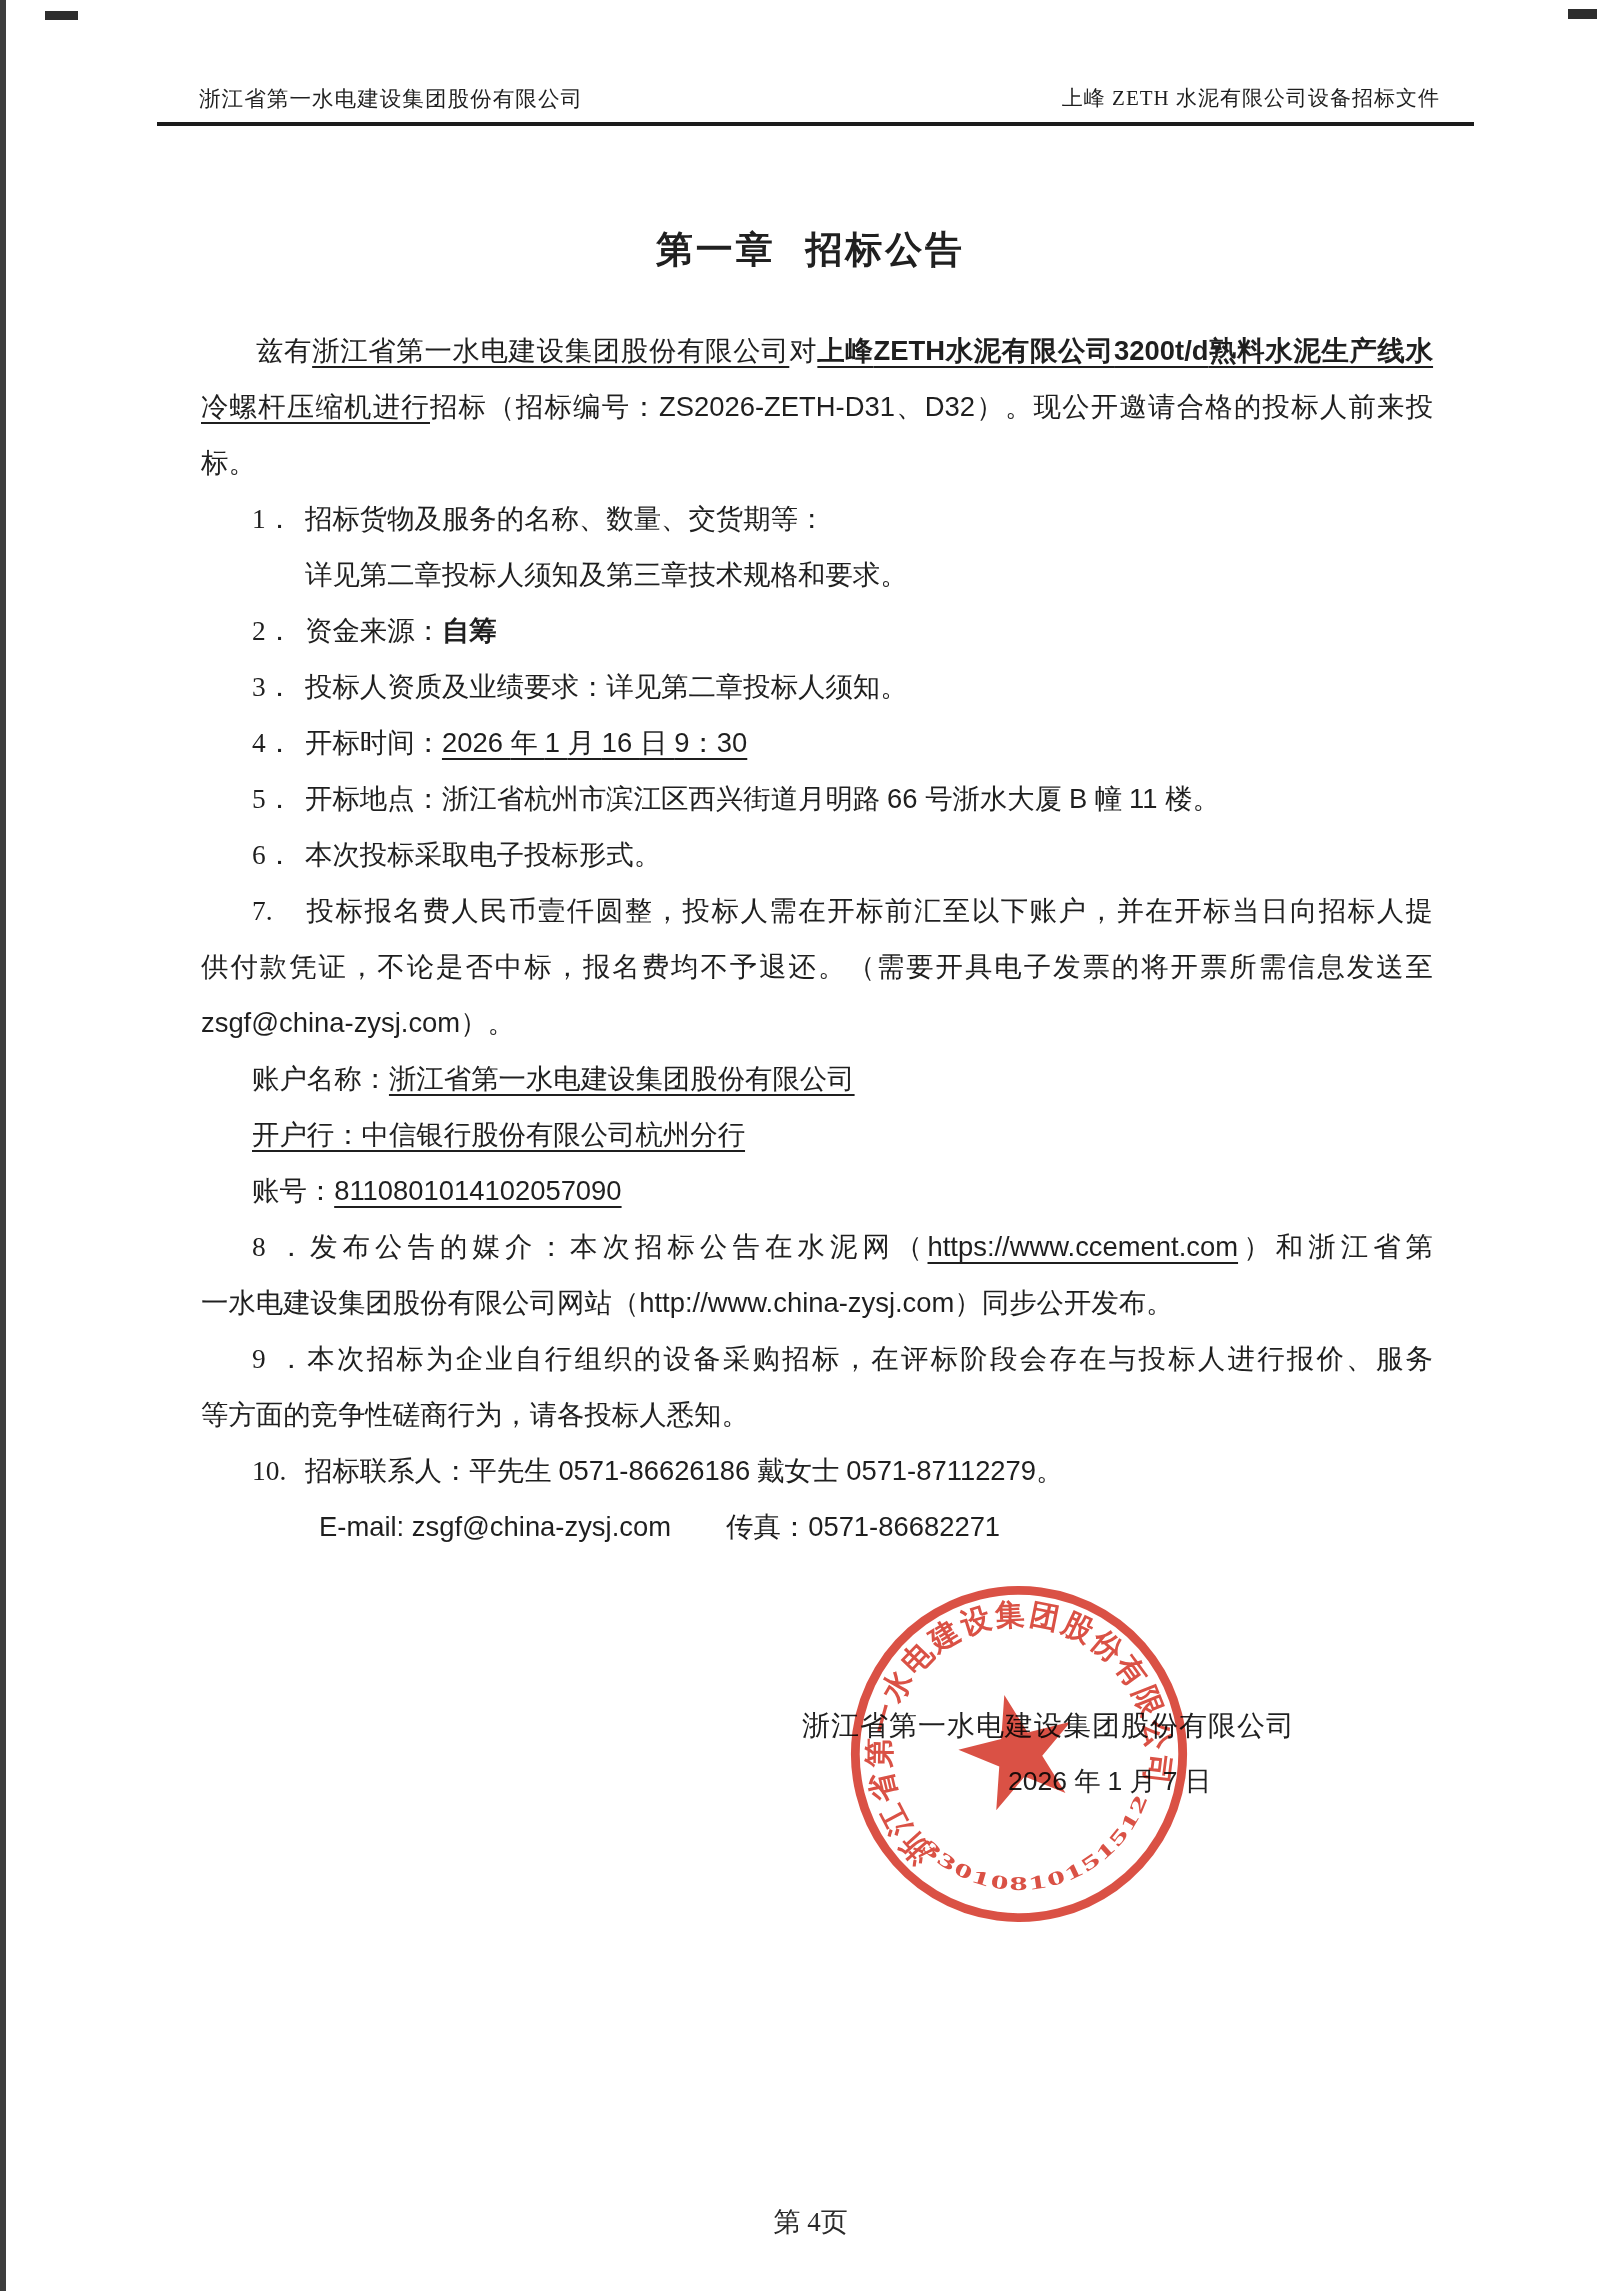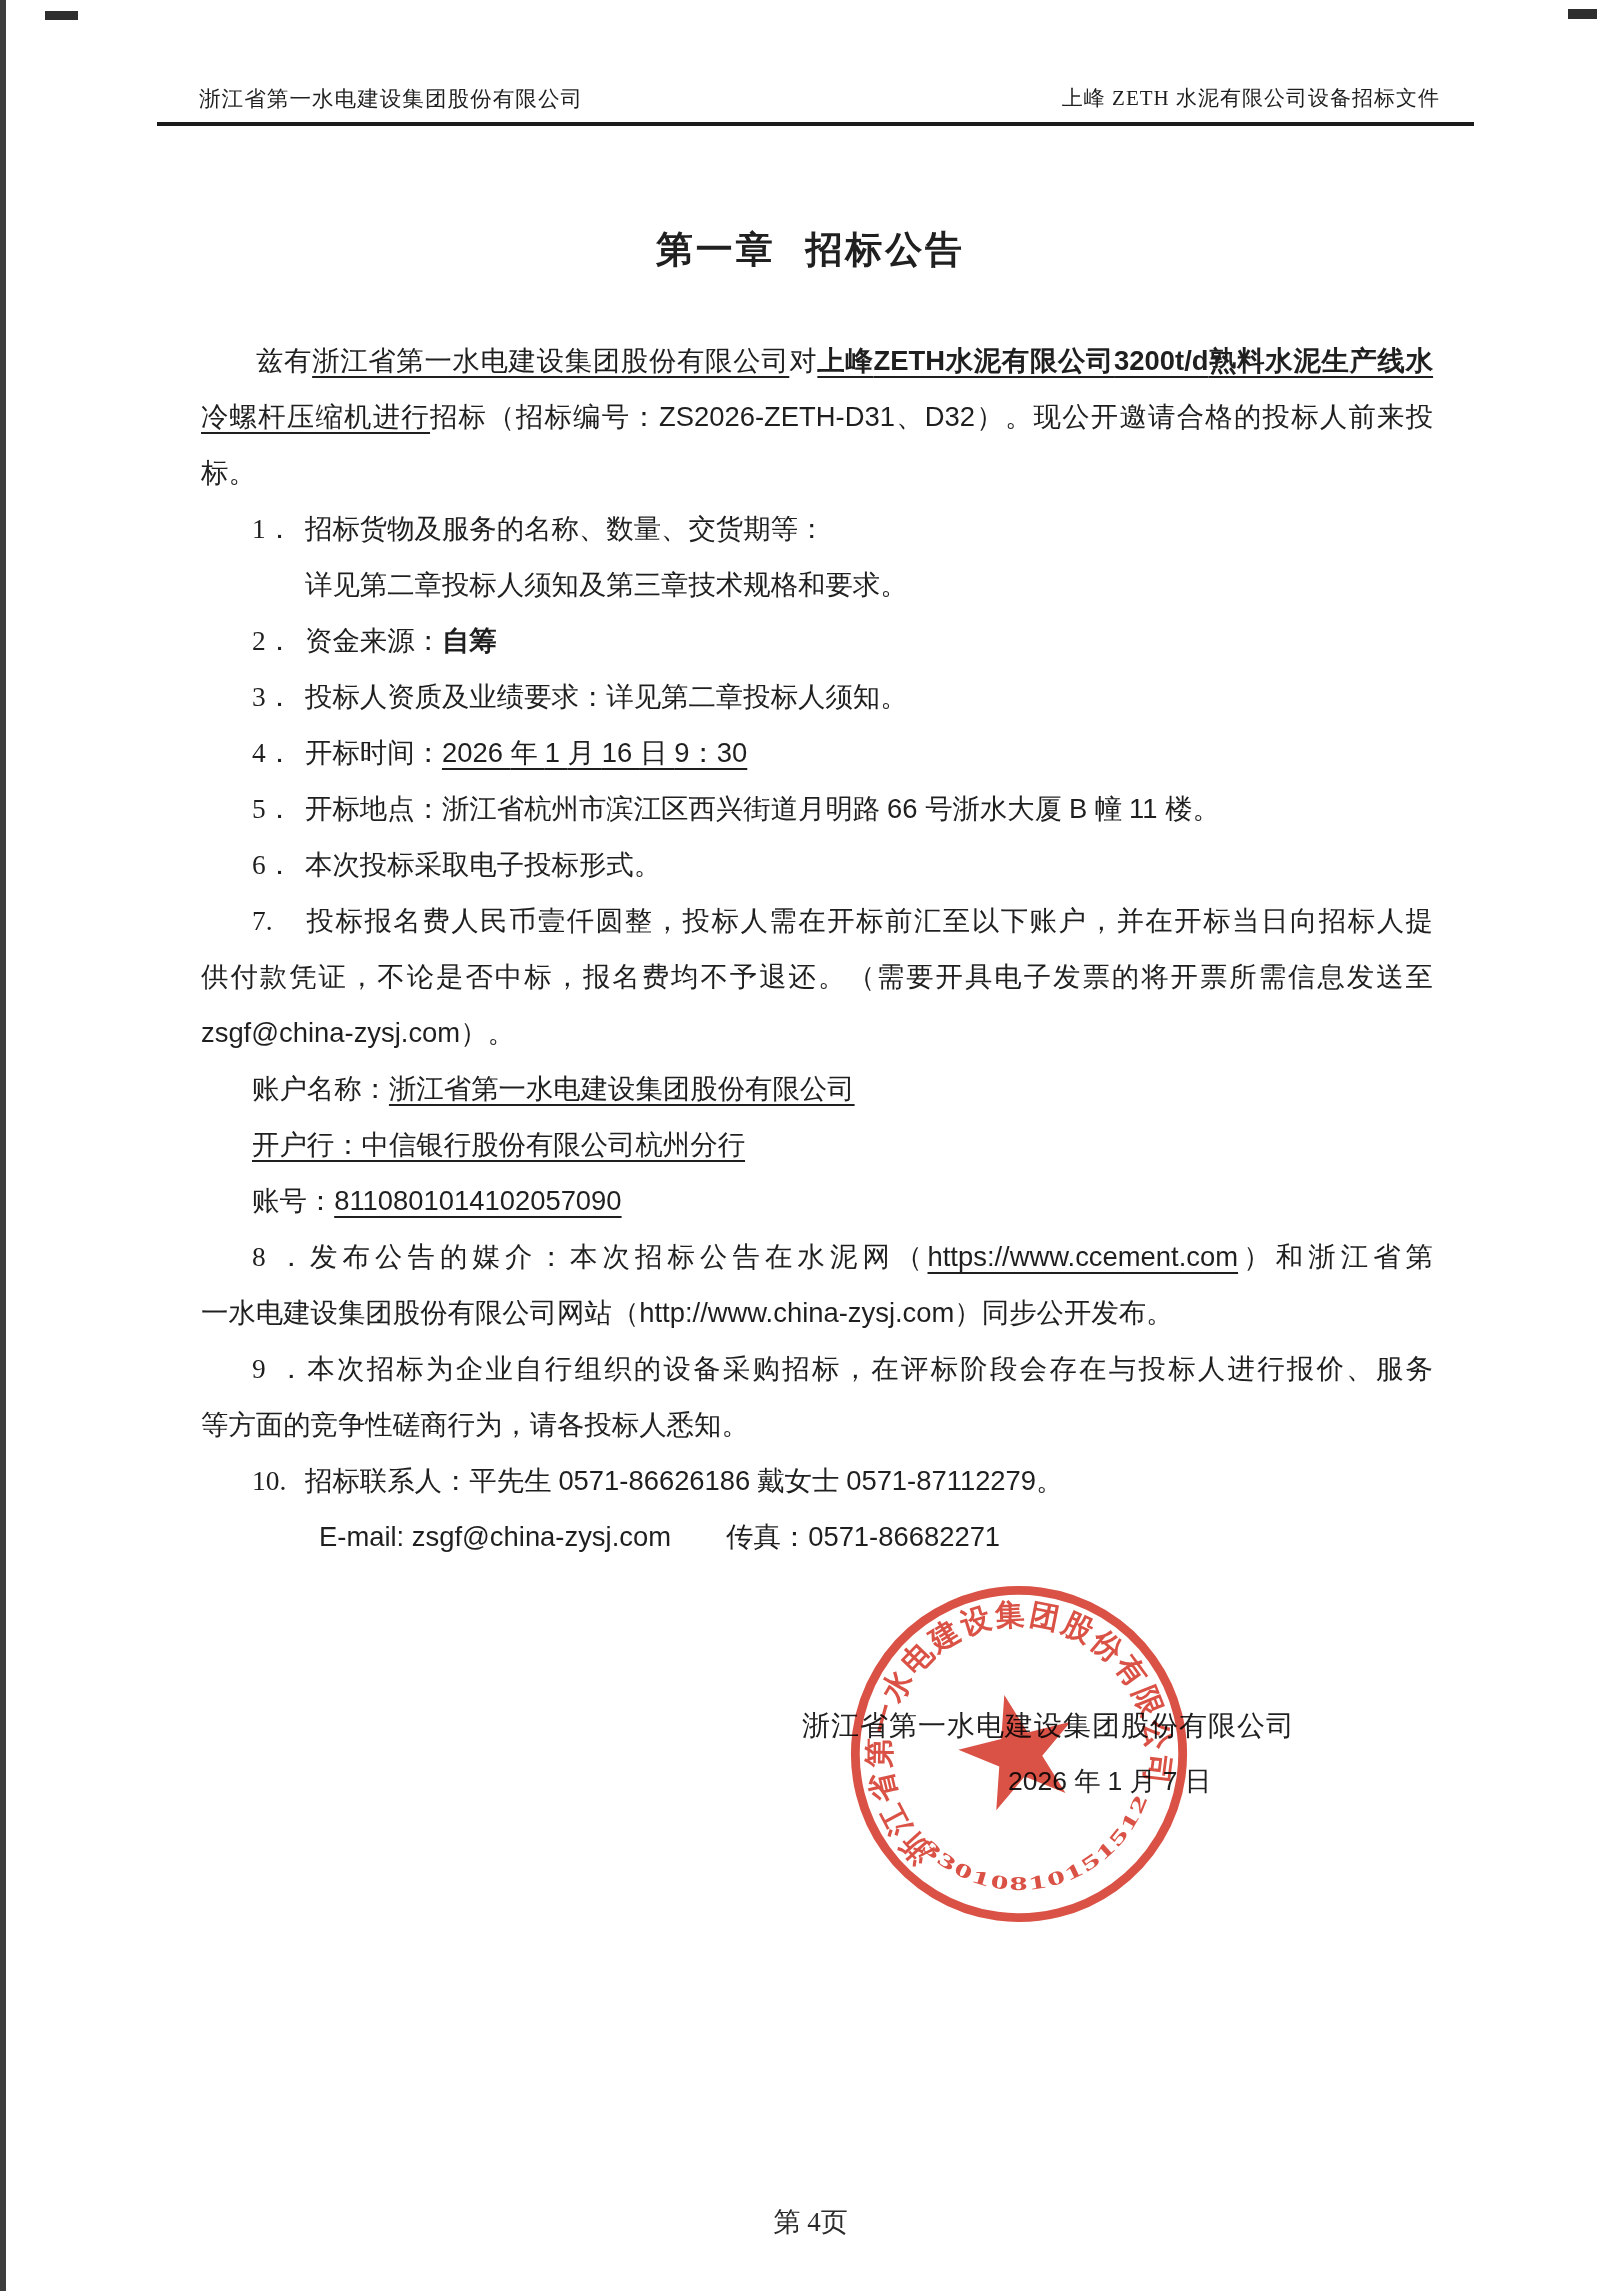--- a/index.html
+++ b/index.html
@@ -14,21 +14,21 @@
   .mark-tr{position:absolute;left:1568px;top:8.8px;width:29px;height:9.8px;background:#2e2e2e;}
   
   .hdr-left{position:absolute;left:199px;top:84px;font-size:21.6px;letter-spacing:1px;}
   .hdr-right{position:absolute;right:181px;top:84px;font-size:21px;letter-spacing:1px;}
   .hdr-rule{position:absolute;left:157px;top:122px;width:1317px;height:3.9px;background:#1b1b1b;}
   
   .title{position:absolute;left:0;top:225px;width:100%;text-align:center;
          font-size:37px;font-weight:700;letter-spacing:2.9px;word-spacing:17.6px;color:#202020;}
   
   #body-lines{position:absolute;left:201px;top:323px;width:1232px;}
-  .line{height:56px;line-height:76px;font-size:27.4px;white-space:nowrap;}
+  .line{height:56px;line-height:56px;font-size:27.4px;white-space:nowrap;}
   .line.fill{text-align:justify;text-align-last:justify;}
   .ind-first{padding-left:55px;}
   .ind-item{padding-left:51px;}
   .ind-cont{padding-left:104px;}
   .ind-two{padding-left:51px;}
   .ind-email{padding-left:118px;}
   .run{}
   .lat{font-family:"Liberation Sans","DejaVu Sans",sans-serif;}
   .ul{text-decoration:underline;text-underline-offset:5.9px;text-decoration-thickness:1.5px;}
   .bd{font-weight:700;}

